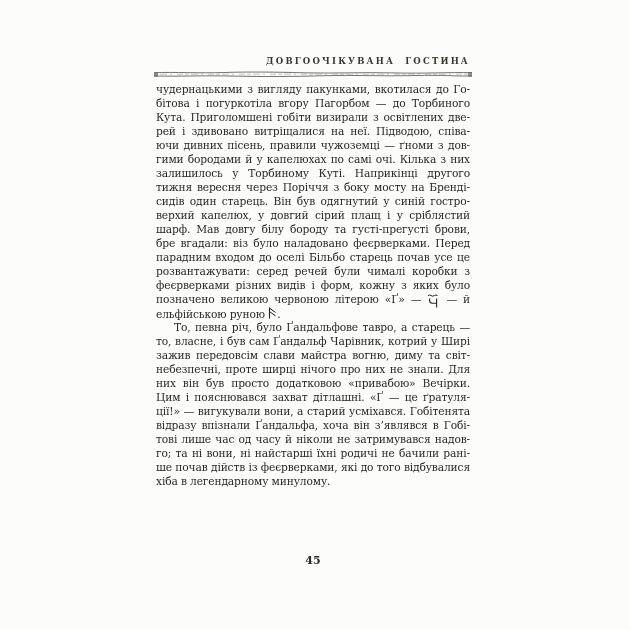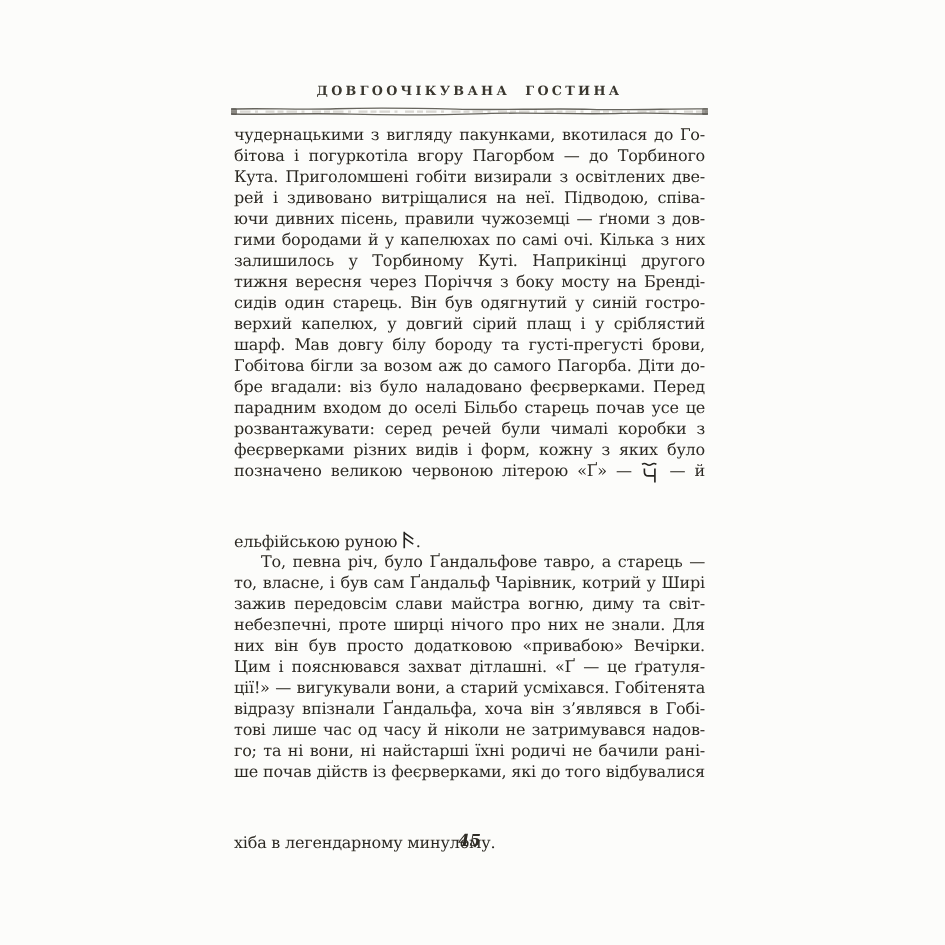--- a/index.html
+++ b/index.html
@@ -16,21 +16,21 @@
     left: 156px;
     top: 0;
     width: 314px;
     height: 630px;
   }
   .chapter-title {
     position: absolute;
     top: 56px;
     left: 0;
     width: 100%;
-    text-align: center;
+    text-align: right;
     font-size: 8.5px;
     font-weight: bold;
     letter-spacing: 2.2px;
     word-spacing: 5px;
     color: #3a372f;
     white-space: nowrap;
   }
   .header-rule {
     position: absolute;
     top: 71px;
@@ -46,39 +46,38 @@
     color: #2b2822;
   }
   .line {
     height: 14px;
     line-height: 14px;
     font-size: 10.7px;
     letter-spacing: -0.15px;
     text-align: justify;
     text-align-last: justify;
   }
-  .line.last { text-align-last: left; margin-top: 33px; }
+  .line.last { text-align-last: left; }
   .line.indent { padding-left: 18px; }
   .line svg.inline-glyph {
     display: inline-block;
   }
   svg.tengwar { vertical-align: -4.5px; }
   svg.cirth   { vertical-align: -1.5px; }
   .page-number {
     position: absolute;
     top: 554px;
     left: 0;
     width: 100%;
     height: 14px;
     line-height: 14px;
     text-align: center;
     font-size: 11px;
     font-weight: bold;
     color: #2e2b25;
-    font-style: italic;
   }
 </style>
 </head>
 <body>
 
 <div class="page">
   <div class="content">
 
     <div class="chapter-title">ДОВГООЧІКУВАНА ГОСТИНА</div>
 
@@ -95,21 +94,20 @@
         <div class="line">бітова і погуркотіла вгору Пагорбом — до Торбиного</div>
         <div class="line">Кута. Приголомшені гобіти визирали з освітлених две-</div>
         <div class="line">рей і здивовано витріщалися на неї. Підводою, співа-</div>
         <div class="line">ючи дивних пісень, правили чужоземці — ґноми з дов-</div>
         <div class="line">гими бородами й у капелюхах по самі очі. Кілька з них</div>
         <div class="line">залишилось у Торбиному Куті. Наприкінці другого</div>
         <div class="line">тижня вересня через Поріччя з боку мосту на Бренді-</div>
         <div class="line">сидів один старець. Він був одягнутий у синій гостро-</div>
         <div class="line">верхий капелюх, у довгий сірий плащ і у сріблястий</div>
         <div class="line">шарф. Мав довгу білу бороду та густі-прегусті брови,</div>
-        <div class="line">Гобітова бігли за возом аж до самого Пагорба. Діти до-</div>
         <div class="line">бре вгадали: віз було наладовано феєрверками. Перед</div>
         <div class="line">парадним входом до оселі Більбо старець почав усе це</div>
         <div class="line">розвантажувати: серед речей були чималі коробки з</div>
         <div class="line">феєрверками різних видів і форм, кожну з яких було</div>
         <div class="line"><span>позначено великою червоною літерою «Ґ» — </span><svg class="inline-glyph tengwar" width="13" height="14" viewBox="0 0 13 14" fill="none" xmlns="http://www.w3.org/2000/svg">
     <path d="M1,1.6 Q2.6,0.4 4.2,1.6 T7.4,1.6 T10.6,1.6" stroke="#24231f" stroke-width="1" fill="none"></path>
     <path d="M2.6,4.4 V6.6 Q2.6,9.2 5.2,9.2 H9.6" stroke="#24231f" stroke-width="1.1" fill="none"></path>
     <path d="M9.6,4.4 V13.6" stroke="#24231f" stroke-width="1.1" fill="none"></path>
   </svg><span> — й</span></div>
         <div class="line last"><span>ельфійською руною </span><svg class="inline-glyph cirth" width="9" height="12" viewBox="0 0 9 12" fill="none" xmlns="http://www.w3.org/2000/svg">

